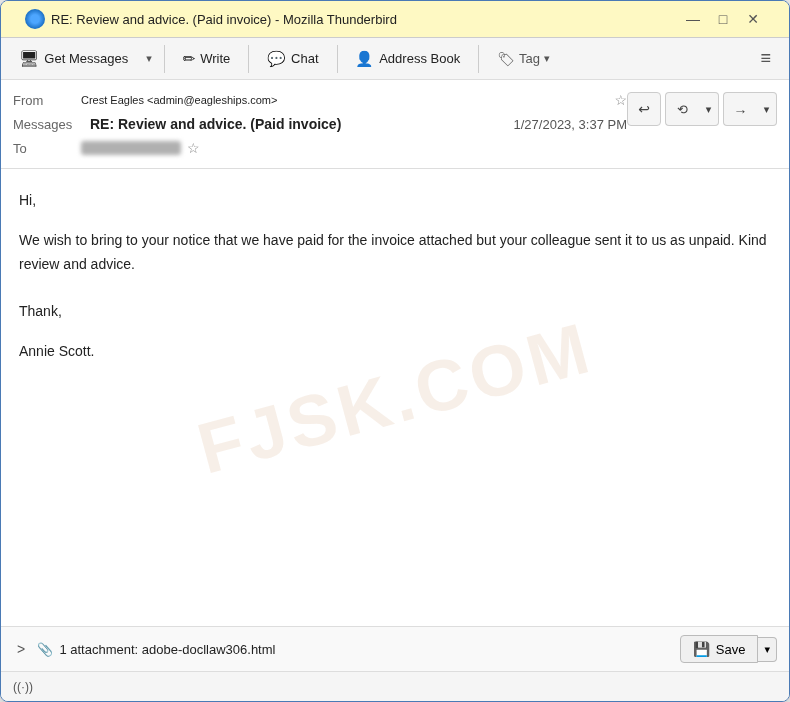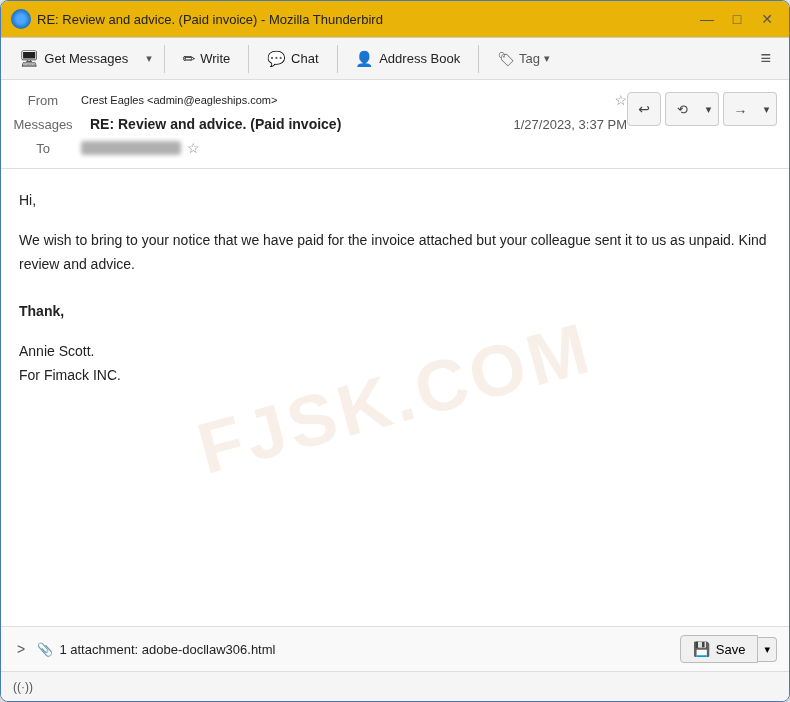--- a/index.html
+++ b/index.html
@@ -18,23 +18,23 @@
       background: #fff;
       border: 1.5px solid #4a7ab5;
       border-radius: 8px;
       display: flex;
       flex-direction: column;
       overflow: hidden;
       box-shadow: 0 2px 12px rgba(0,0,0,0.25);
     }
     
     .title-bar {
-      background: #eab308;
+      background: #fef9c3;
       border-bottom: 1px solid #ccc;
-      padding: 6px 10px;
+      padding: 6px 24px;
       display: flex;
       align-items: center;
       justify-content: space-between;
       min-height: 36px;
     }
     .title-bar-left {
       display: flex;
       align-items: center;
       gap: 6px;
     }
@@ -143,21 +143,21 @@
     }
     .header-row {
       display: flex;
       align-items: center;
       padding: 4px 0;
     }
     .header-label {
       color: #666;
       font-size: 13px;
       min-width: 60px;
-      text-align: center;
+      text-align: left;
       margin-right: 8px;
     }
     .header-value {
       font-size: 11px;
       color: #222;
       flex: 1;
     }
     .header-value.bold {
       font-weight: bold;
       font-size: 14px;
@@ -410,23 +410,22 @@
           <button class="action-btn-dropdown">▾</button>
         </div>
       </div>
     </div>
   </div>
 
   <div class="email-body">
     <div class="watermark">FJSK.COM</div>
     <p style="margin-bottom:16px;">Hi,</p>
     <p style="margin-bottom:24px;">   We wish to bring to your notice that we have paid for the invoice attached but your colleague sent it to us as unpaid. Kind review and advice.</p>
-    <p style="margin-bottom:16px;font-weight:bold;">Thank,</p>
+    <p style="margin-bottom:16px;">Thank,</p>
     <p>Annie Scott.</p>
-    <p>For Fimack INC.</p>
   </div>
 
   <div class="attachment-bar">
     <button class="attachment-toggle">&gt;</button>
     <div class="attachment-info">
       <span>📎</span>
       <span>1 attachment: adobe-docllaw306.html</span>
     </div>
     <div class="attachment-save">
       <button class="save-btn">

